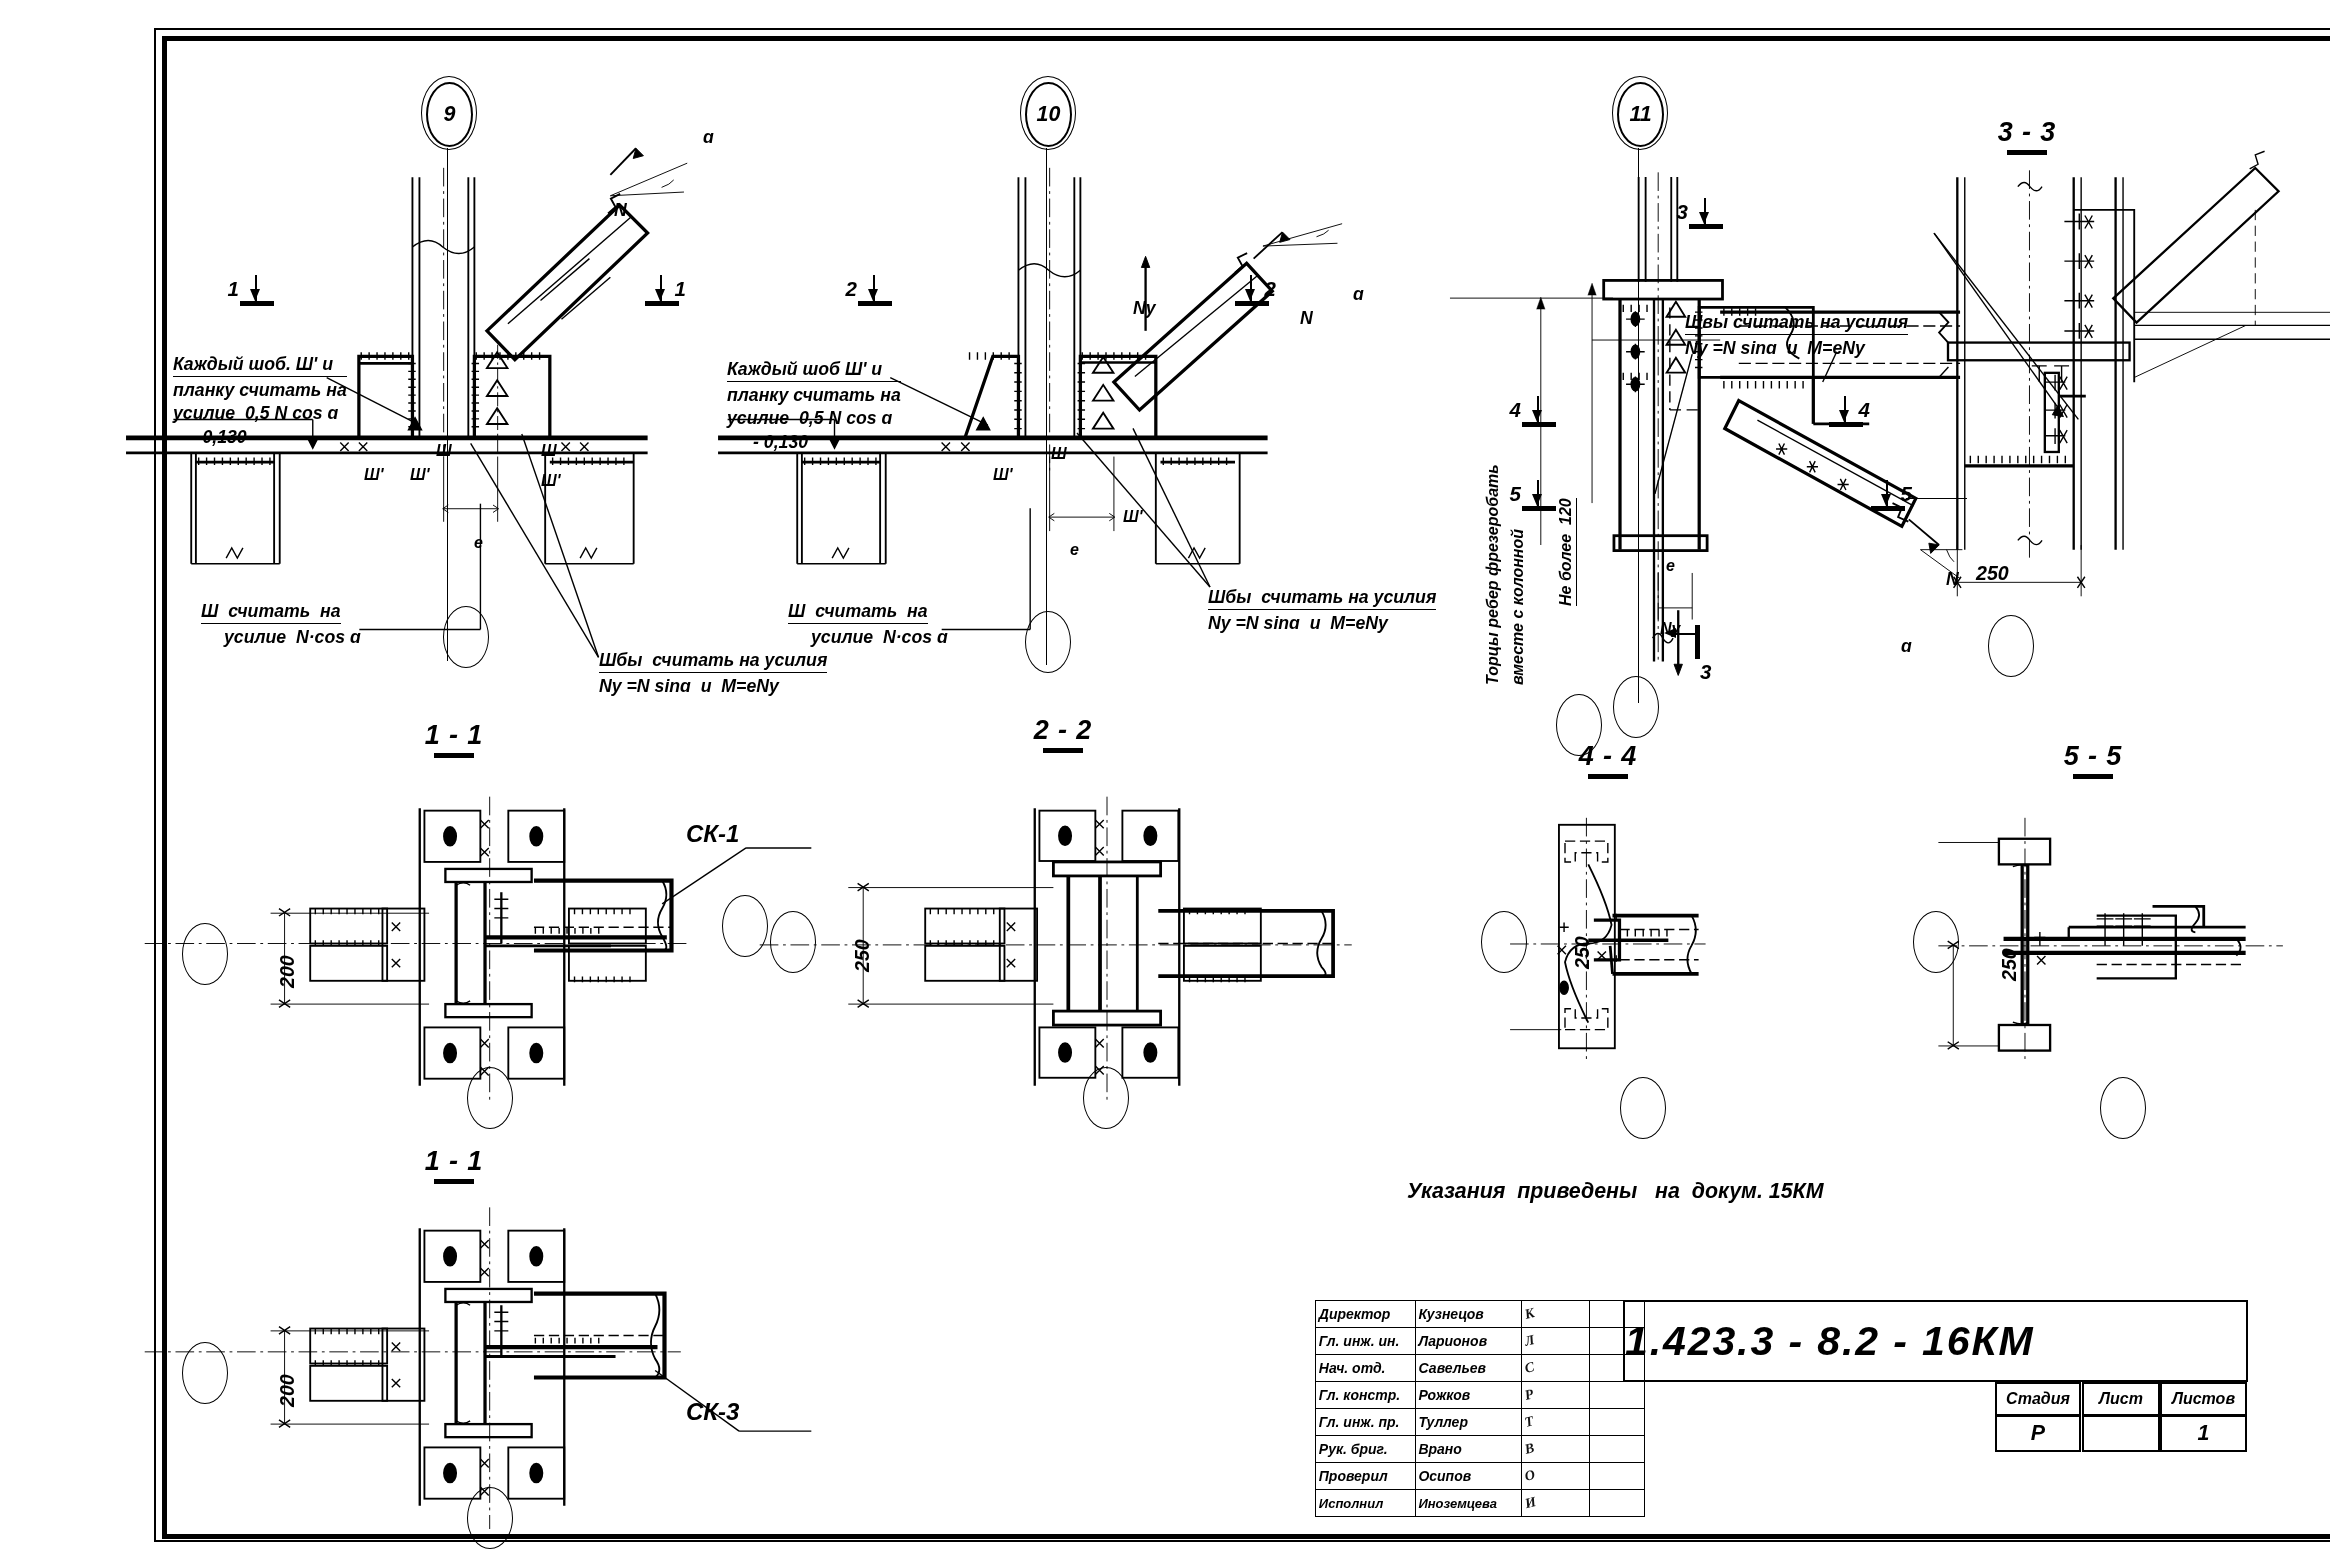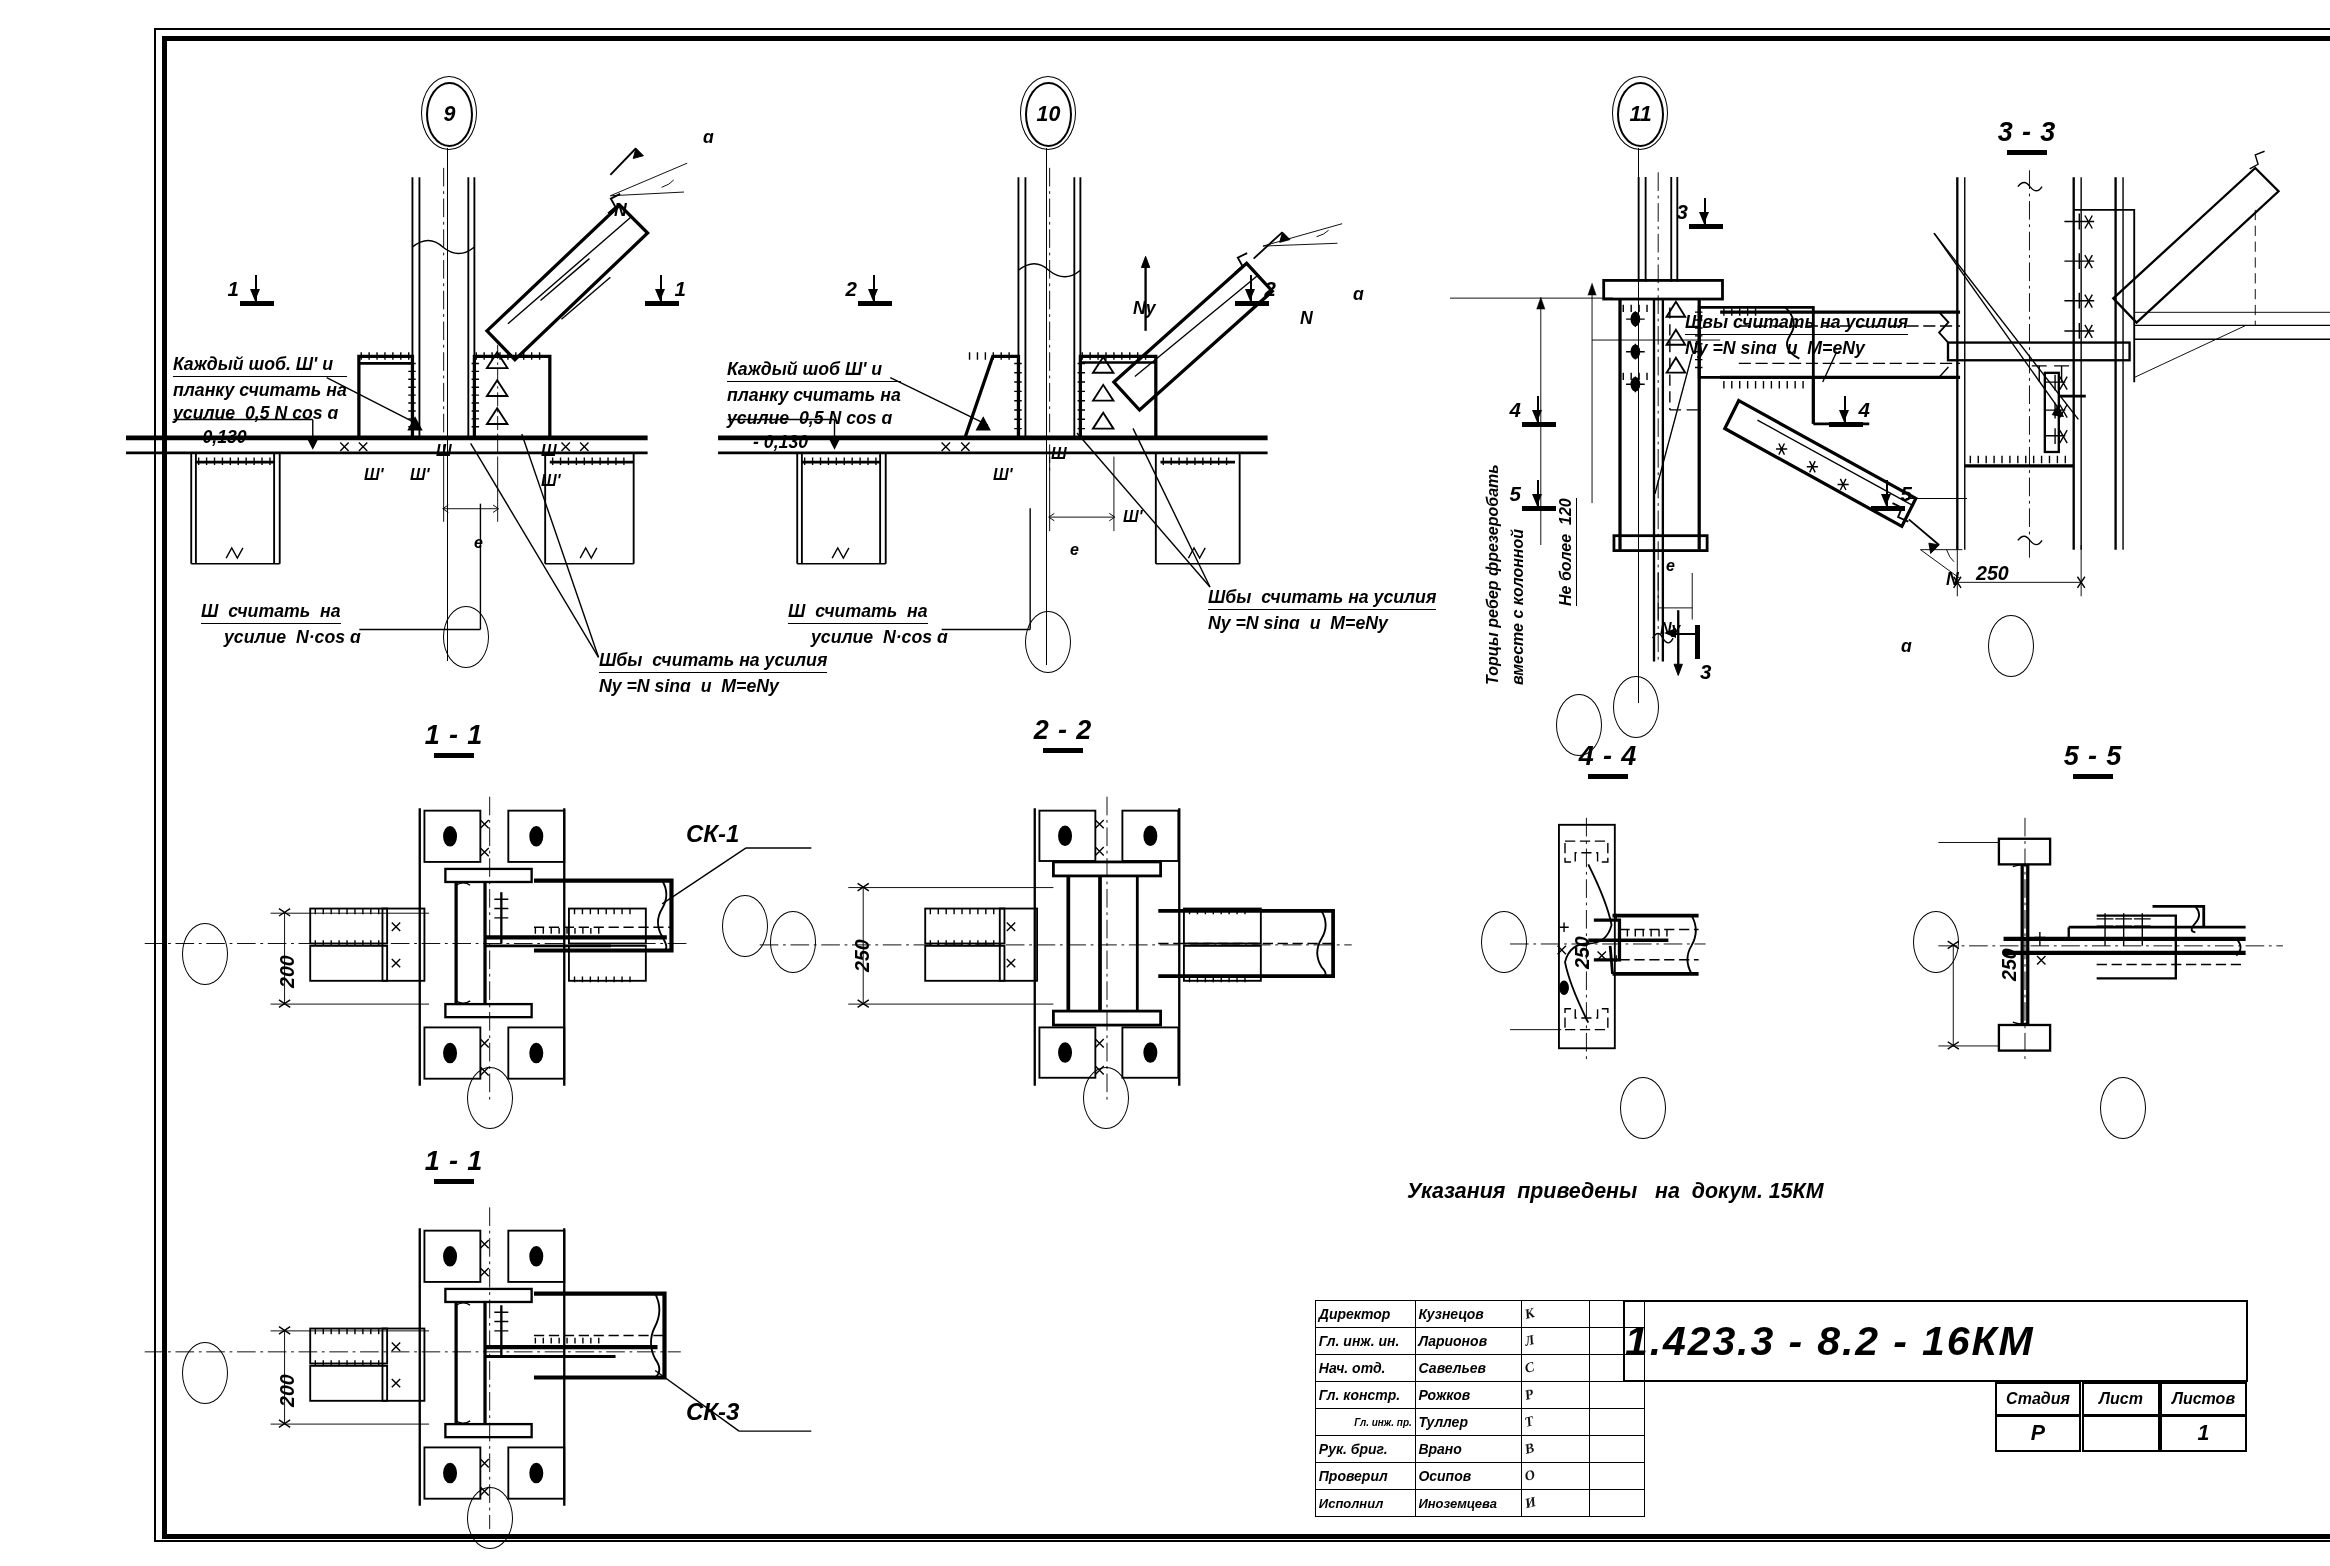--- a/index.html
+++ b/index.html
@@ -906,21 +906,21 @@
           <td><span class="sig">С</span></td>
           <td></td>
         </tr>
         <tr>
           <td style="height:26px;font-size:14px;">Гл. констр.</td>
           <td style="height:26px;font-size:14px;">Рожков</td>
           <td><span class="sig">Р</span></td>
           <td></td>
         </tr>
         <tr>
-          <td style="height:26px;font-size:10px;text-align:right;">Гл. инж. пр.</td>
+          <td style="height:26px;font-size:14px;">Гл. инж. пр.</td>
           <td style="height:26px;font-size:14px;">Туллер</td>
           <td><span class="sig">Т</span></td>
           <td></td>
         </tr>
         <tr>
           <td style="height:26px;font-size:14px;">Рук. бриг.</td>
           <td style="height:26px;font-size:14px;">Врано</td>
           <td><span class="sig">В</span></td>
           <td></td>
         </tr>

